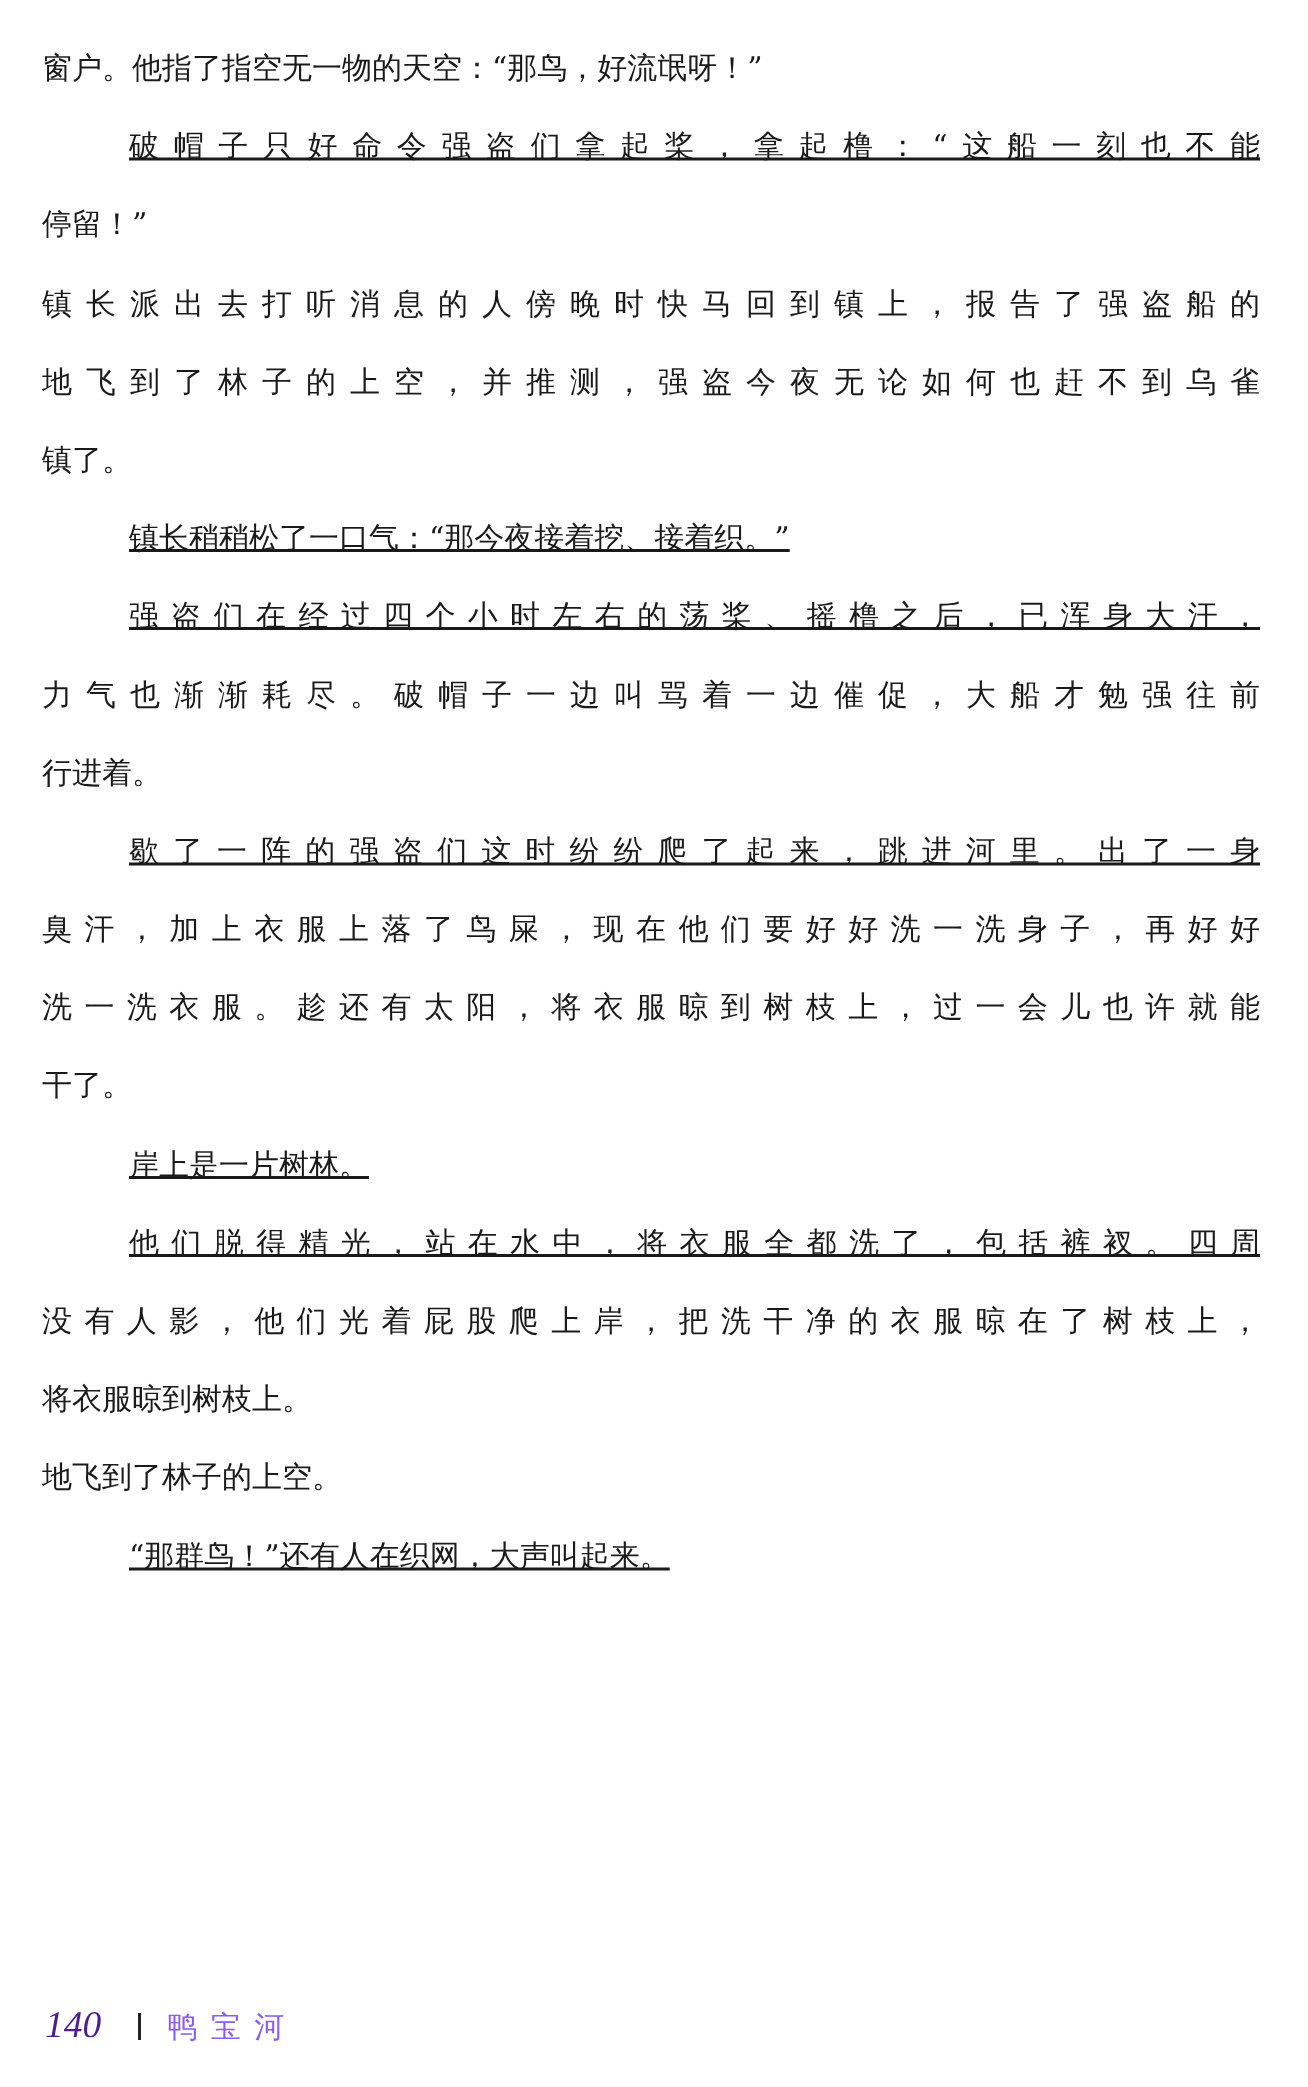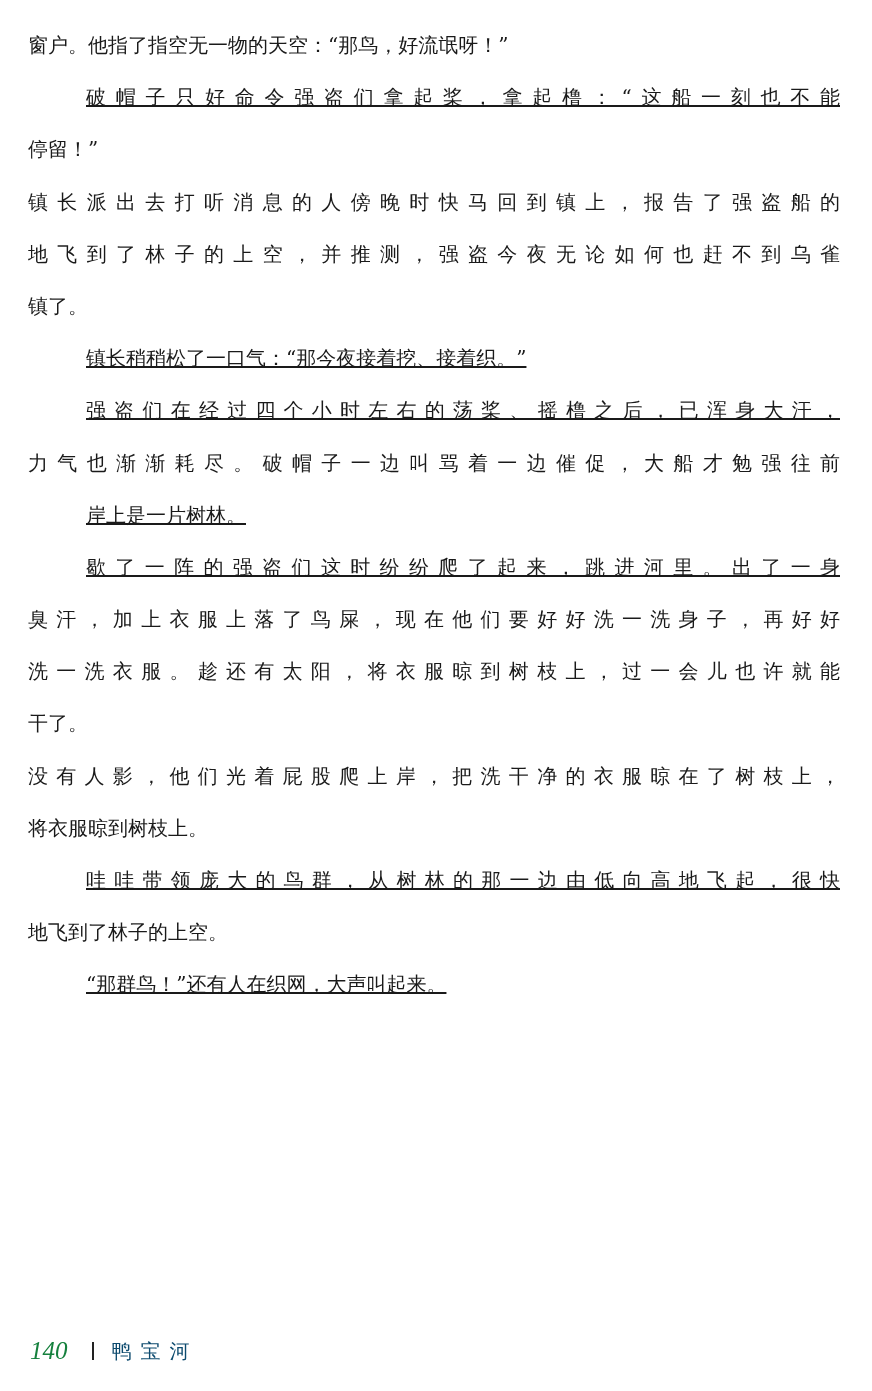--- a/index.html
+++ b/index.html
@@ -12,23 +12,23 @@
     .text-block { position: absolute; left: 28px; top: 19px; width: 812px; }
     .line {
       height: 52.2px; line-height: 52.2px;
       font-size: 20px; white-space: nowrap;
       text-align: justify; text-align-last: justify;
       letter-spacing: 0;
     }
     .line.last { text-align-last: left; }
     .line.indent { padding-left: 58px; text-decoration: underline; }
     .footer { position: absolute; left: 30px; top: 1334px; height: 34px; display: flex; align-items: center; }
-    .page-number { font-family: "Liberation Serif", serif; font-style: italic; font-size: 25px; color: #15803d; }
+    .page-number { font-family: "Liberation Serif", serif; font-style: italic; font-size: 25px; color: #4c1d95; }
     .divider { width: 2px; height: 18px; background: #222; margin: 0 18px 0 24px; }
-    .book-title { font-family: "DejaVu Sans", sans-serif; font-size: 20px; letter-spacing: 9px; color: #0c4a6e; }
+    .book-title { font-family: "DejaVu Sans", sans-serif; font-size: 20px; letter-spacing: 9px; color: #8b5cf6; }
   </style>
 </head>
 <body>
 
 <div class="page">
   <div class="text-block" id="text-block">
       <div>
         <div class="line last">窗户。他指了指空无一物的天空：“那鸟，好流氓呀！”</div>
       </div>
       <div>
@@ -39,36 +39,37 @@
         <div class="line">镇长派出去打听消息的人傍晚时快马回到镇上，报告了强盗船的</div>
         <div class="line">地飞到了林子的上空，并推测，强盗今夜无论如何也赶不到乌雀</div>
         <div class="line last">镇了。</div>
       </div>
       <div>
         <div class="line indent last">镇长稍稍松了一口气：“那今夜接着挖、接着织。”</div>
       </div>
       <div>
         <div class="line indent">强盗们在经过四个小时左右的荡桨、摇橹之后，已浑身大汗，</div>
         <div class="line">力气也渐渐耗尽。破帽子一边叫骂着一边催促，大船才勉强往前</div>
-      </div>
-      <div>
-        <div class="line indent last">岸上是一片树林。</div>
+        <div class="line last">行进着。</div>
       </div>
       <div>
         <div class="line indent">歇了一阵的强盗们这时纷纷爬了起来，跳进河里。出了一身</div>
         <div class="line">臭汗，加上衣服上落了鸟屎，现在他们要好好洗一洗身子，再好好</div>
         <div class="line">洗一洗衣服。趁还有太阳，将衣服晾到树枝上，过一会儿也许就能</div>
         <div class="line last">干了。</div>
       </div>
       <div>
+        <div class="line indent last">岸上是一片树林。</div>
+      </div>
+      <div>
+        <div class="line indent">他们脱得精光，站在水中，将衣服全都洗了，包括裤衩。四周</div>
         <div class="line">没有人影，他们光着屁股爬上岸，把洗干净的衣服晾在了树枝上，</div>
         <div class="line last">将衣服晾到树枝上。</div>
       </div>
       <div>
-        <div class="line indent">哇哇带领庞大的鸟群，从树林的那一边由低向高地飞起，很快</div>
         <div class="line last">地飞到了林子的上空。</div>
       </div>
       <div>
         <div class="line indent last">“那群鸟！”还有人在织网，大声叫起来。</div>
       </div>
     </div>
 
   <div class="footer">
     <span class="page-number">140</span>
     <span class="divider"></span>

